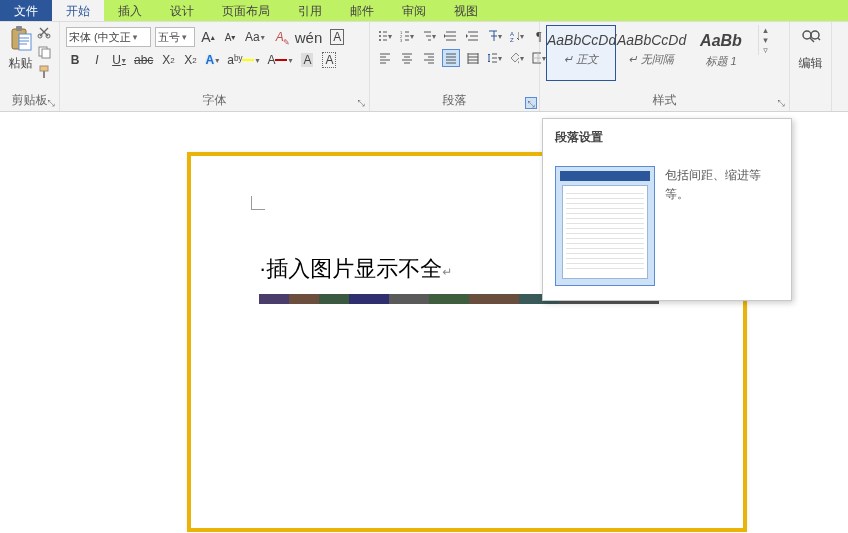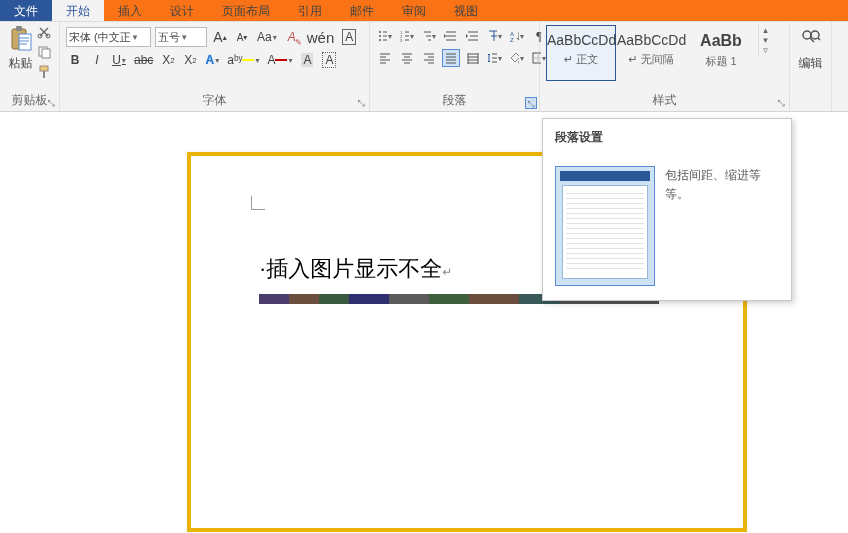--- a/index.html
+++ b/index.html
@@ -1,38 +1,38 @@
 <!DOCTYPE html>
 <html><head>
 <meta charset="utf-8">
 <style>
   * { box-sizing: border-box; margin: 0; padding: 0; font-family: "Microsoft YaHei", sans-serif; }
   body { background: #fff; width: 848px; height: 533px; overflow: hidden; position: relative; font-size: 12px; color: #444;}
-  .tabs { display: flex; height: 22px; background: #f97316; border-bottom: 1px solid #ddd;}
+  .tabs { display: flex; height: 22px; background: #bef264; border-bottom: 1px solid #ddd;}
   .tab { padding: 3px 14px; font-size: 12px; cursor: pointer; }
   .tab.file { background: #2b579a; color: #fff; }
   .tab.active { background: #f3f3f3; color: #2b579a; }
   .ribbon { display: flex; background: #f3f3f3; border-bottom: 1px solid #d4d4d4; height: 90px; }
   .group { border-right: 1px solid #e1e1e1; padding: 3px 6px 0 6px; display:flex; flex-direction:column; position:relative;}
   .group-body { flex:1; display:flex; align-items:flex-start; }
   .group-label { text-align:center; font-size:12px; color:#666; padding-bottom:2px;}
   .launcher { position:absolute; right:2px; bottom:2px; width:12px;height:12px; font-size:9px; color:#666; text-align:center; line-height:12px;}
   .big-btn { display:flex; flex-direction:column; align-items:center; justify-content:center; width:42px;}
   .big-btn .ic { width:28px;height:28px; display:flex; align-items:center; justify-content:center;}
   .big-btn span{ font-size:12px; margin-top:2px;}
   .clip-side{ display:flex; flex-direction:column; gap:4px; margin-left:2px;}
   .clip-side div{width:16px;height:16px; color:#555;}
   .two-rows { display:flex; flex-direction:column; gap:4px; padding:2px 0;}
   .row { display:flex; align-items:center; gap:4px; }
   .combo { border:1px solid #bbb; background:#fff; height:20px; font-size:11px; padding:0 2px; display:flex; align-items:center;}
   .combo::after{content:"▾"; font-size:9px; margin-left:2px; color:#666;}
-  .fontname{width:85px;} .fontsize{width:52px;}
+  .fontname{width:85px;} .fontsize{width:40px;}
   .ibtn { min-width:18px;height:18px; display:flex; align-items:center; justify-content:center; font-size:12px; color:#444; cursor:pointer; padding:0 2px;}
   .ibtn sup,.ibtn sub{font-size:8px;}
-  .style-card{ width:70px; height:56px; border:1px solid transparent; text-align:center; padding-top:6px; cursor:pointer;}
+  .style-card{ width:70px; height:56px; border:1px solid transparent; text-align:center; padding-top:6px; cursor:pointer;font-style:italic;}
   .style-card.active{ border:1px solid #2b579a; background:#eaf1fb;}
   .style-preview{ font-size:14px; }
   .style-name{ font-size:11px; color:#666; margin-top:4px;}
   .style-big{ font-size:16px; font-weight:bold;}
   .style-scroll{ display:flex; flex-direction:column; justify-content:space-around; width:14px; border-left:1px solid #ddd; margin-left:2px;}
   .style-scroll div{font-size:9px; text-align:center; color:#666;}
   .canvas-area{ background:#fff; position:absolute; top:112px; left:0; right:0; bottom:0;}
   .page { position:absolute; left:187px; top:40px; width:560px; height:380px; background:#fff; border:4px solid #eab308; box-shadow:0 0 4px rgba(0,0,0,0.08);}
   .corner { position:absolute; left:60px; top:40px; width:14px; height:14px; border-left:1px solid #999; border-bottom:1px solid #999;}
   .doc-title{ position:absolute; left:68px; top:98px; font-family:"SimSun",serif; font-size:22px; color:#000;}

